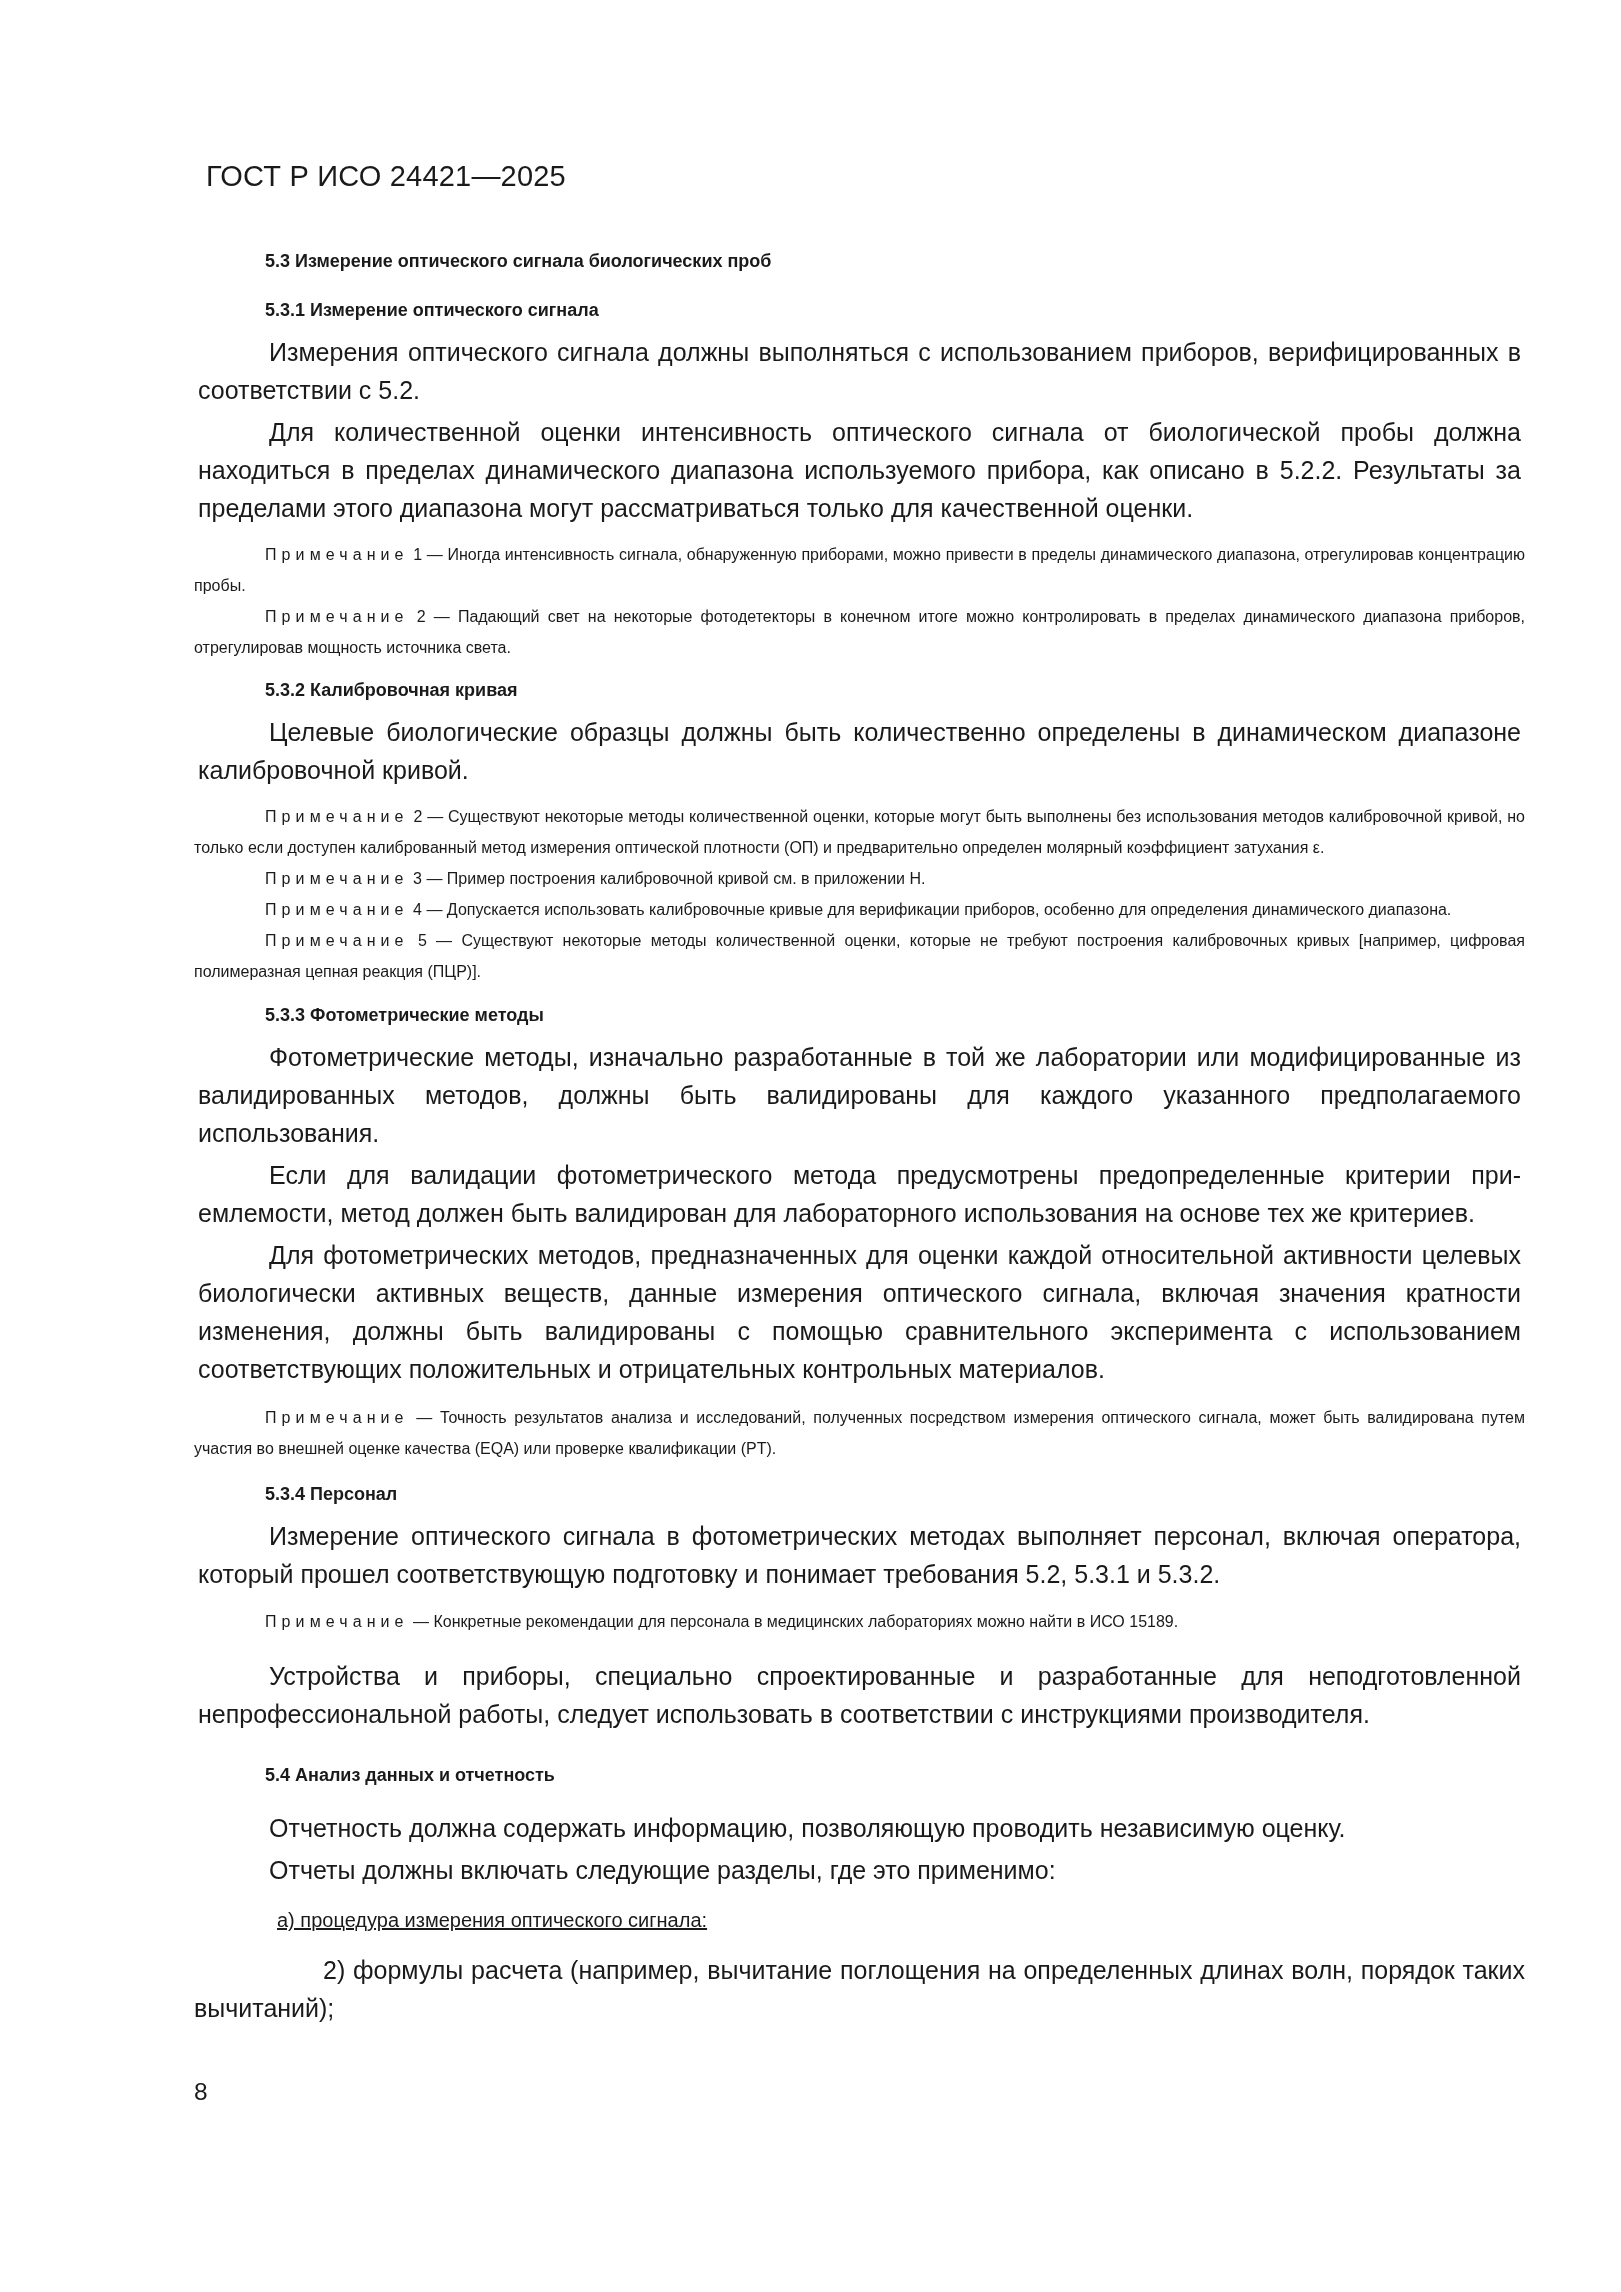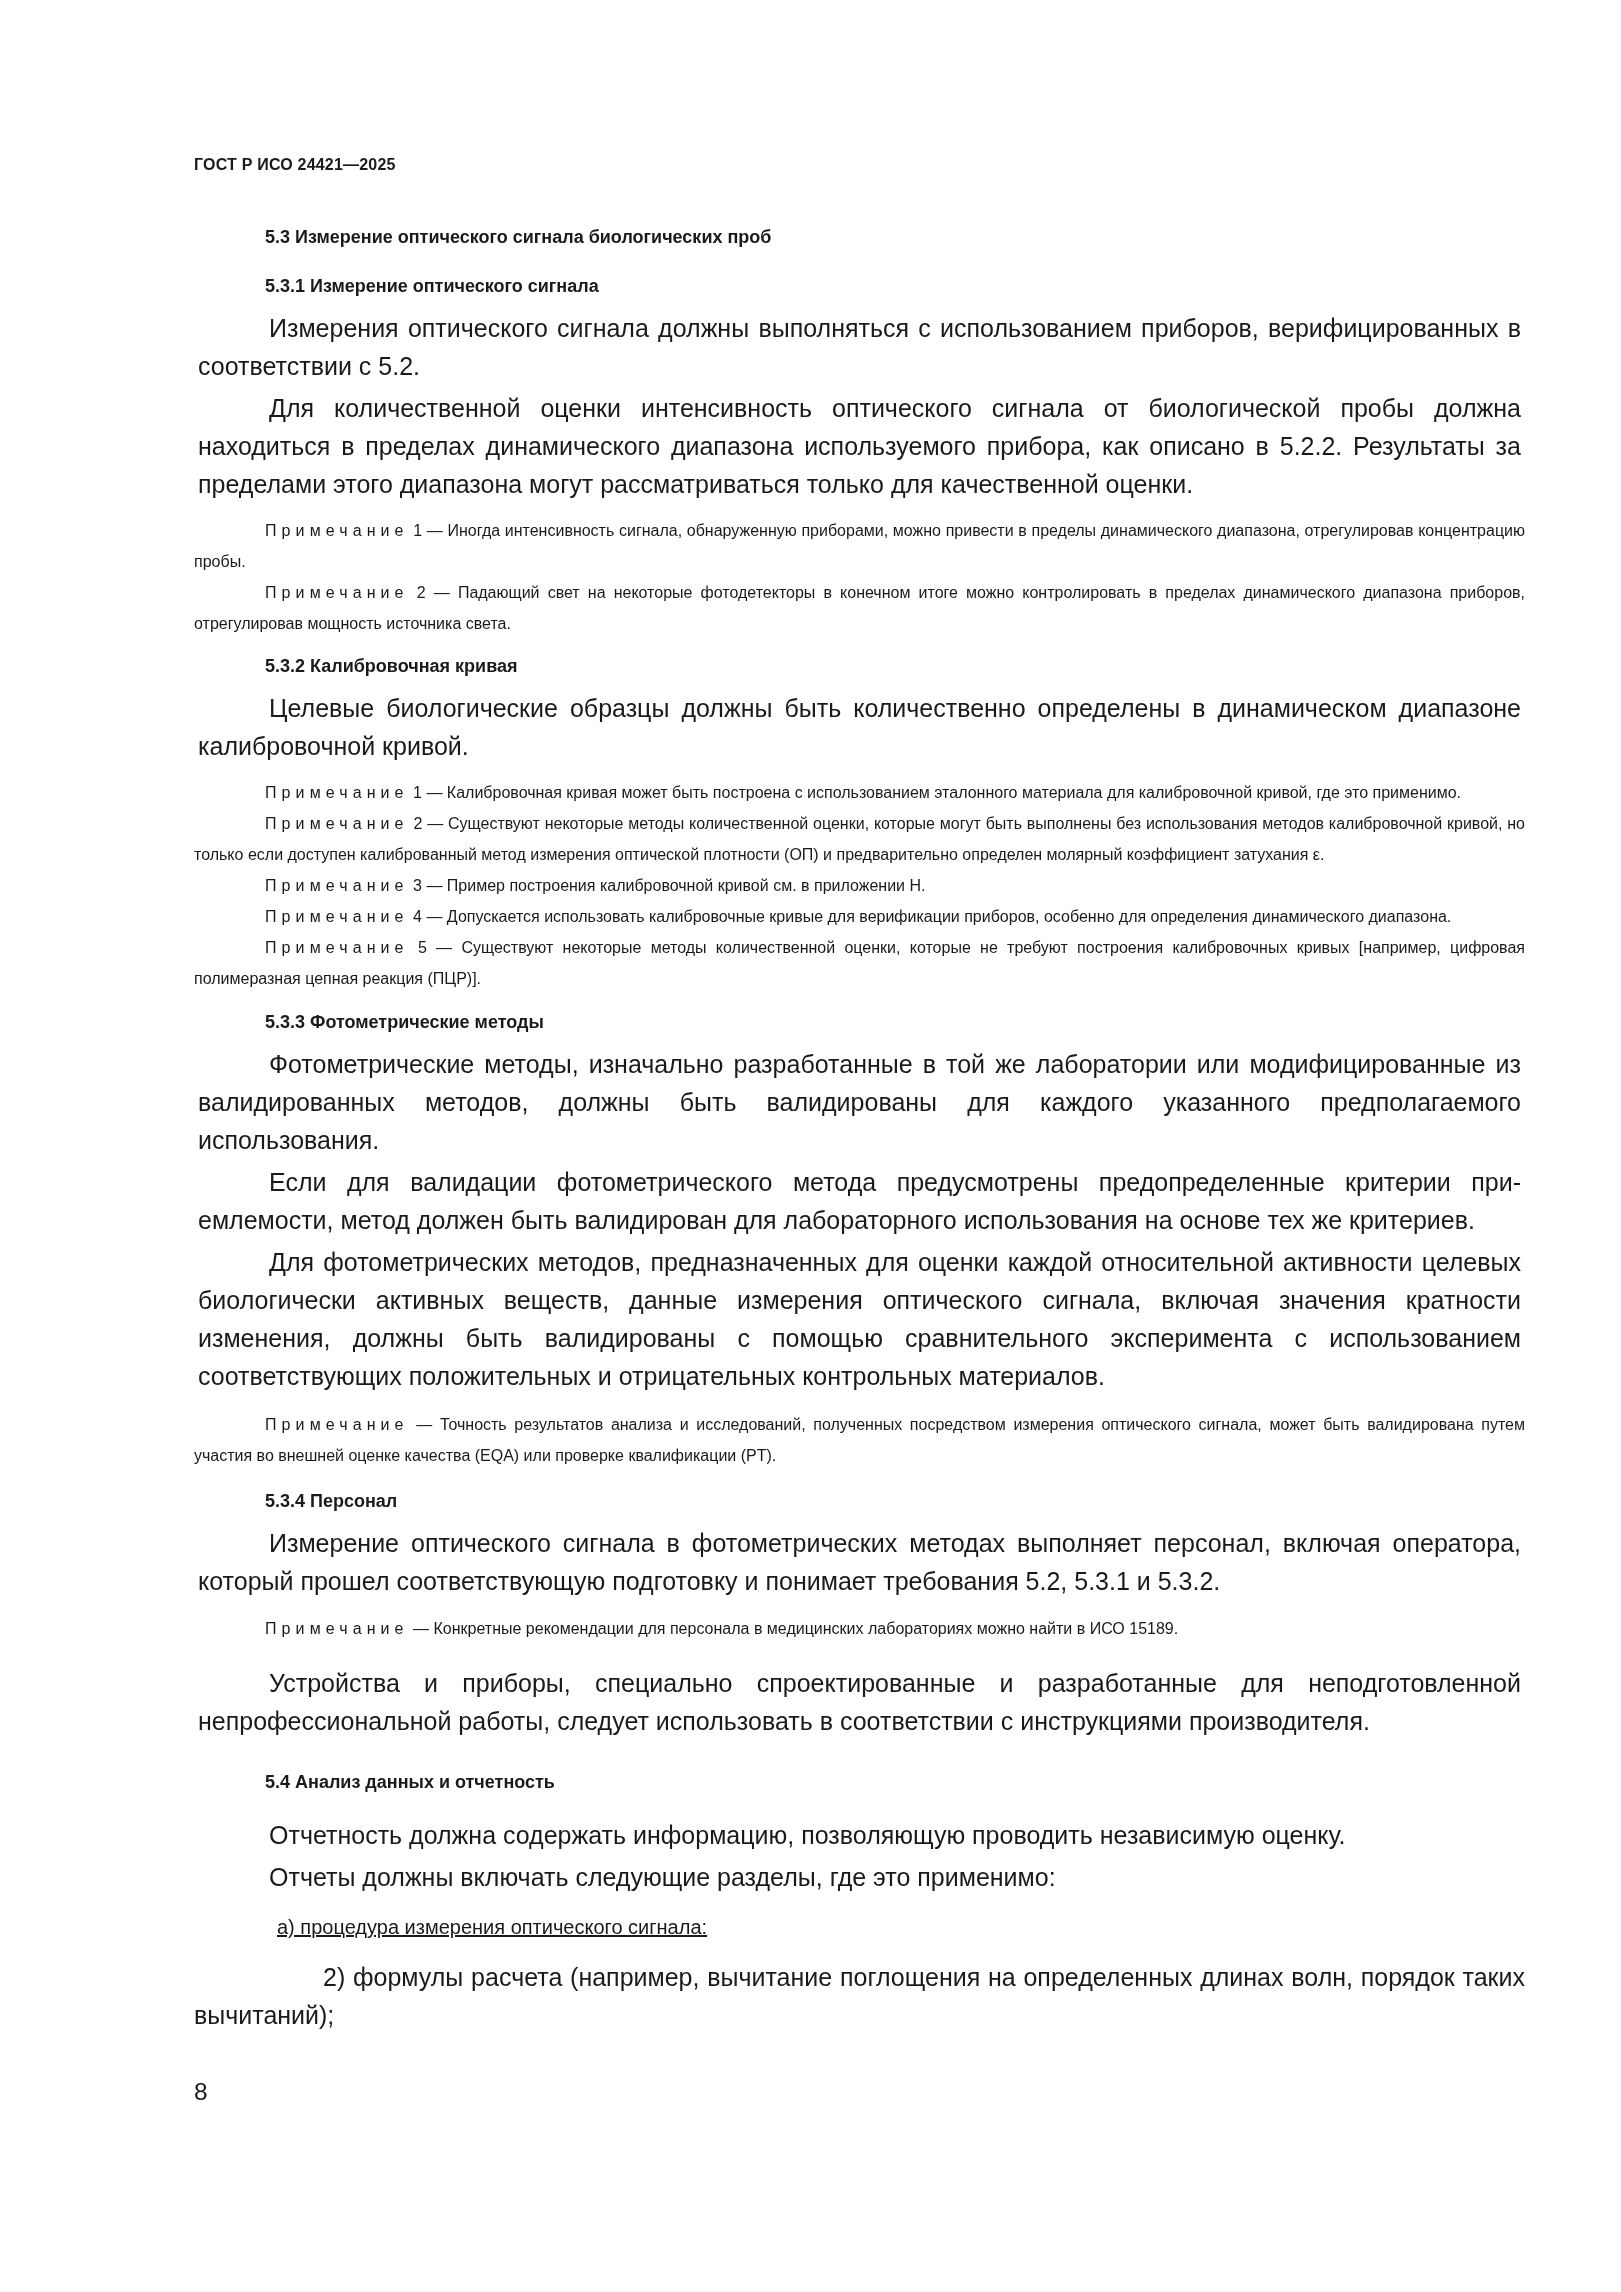--- a/index.html
+++ b/index.html
@@ -1,19 +1,19 @@
 <!DOCTYPE html>
 <html><head>
   <meta charset="utf-8">
   <style>
     html, body { margin: 0; padding: 0; background: #ffffff; }
     body { width: 1621px; height: 2293px; position: relative; overflow: hidden;
            font-family: "Liberation Sans", sans-serif; color: #1a1a1a; }
     .page { position: absolute; left: 194px; top: 147px; width: 1331px; }
-    .doc-header { font-weight: bold; font-size: 16px; line-height: 35px; margin: 0; letter-spacing: 0.2px; }
+    .doc-header { font-weight: normal; font-size: 29px; line-height: 35px; margin: 12px; letter-spacing: 0.2px; }
     .h { font-weight: bold; font-size: 18px; line-height: 37px; margin: 0; padding-left: 71px; }
     .p { font-size: 25px; line-height: 38px; margin: 4px; text-align: justify; text-indent: 71px; hyphens: manual; }
     .note { font-size: 16px; line-height: 31px; margin: 0; text-align: justify; text-indent: 71px; }
     .note .lbl { letter-spacing: 5.1px; }
     .list-a { font-size: 20px; line-height: 38px; margin: 12px; text-indent: 71px; text-decoration: underline; }
     .list-n { font-size: 25px; line-height: 38px; margin: 0; text-indent: 129px; text-align: justify; }
     .pagenum { position: absolute; left: 194px; top: 2077px; font-size: 24.5px; line-height: 29px; }
   </style>
 </head>
 <body>
@@ -28,21 +28,20 @@
   <p class="p">Измерения оптического сигнала должны выполняться с использованием приборов, верифициро­ванных в соответствии с 5.2.</p>
   <p class="p">Для количественной оценки интенсивность оптического сигнала от биологической пробы должна находиться в пределах динамического диапазона используемого прибора, как описано в 5.2.2. Резуль­таты за пределами этого диапазона могут рассматриваться только для качественной оценки.</p>
   <div style="height:7.8px"></div>
   <p class="note"><span class="lbl">Примечание</span> <span>1 —</span> <span>Иногда интенсивность сигнала, обнаруженную приборами, можно привести в пределы динамического диапазона, отрегулировав концентрацию пробы.</span></p>
   <p class="note"><span class="lbl">Примечание</span> <span>2 —</span> <span>Падающий свет на некоторые фотодетекторы в конечном итоге можно контролировать в пределах динамического диапазона приборов, отрегулировав мощность источника света.</span></p>
 
   <div style="height:9.8px"></div>
   <p class="h">5.3.2 Калибровочная кривая</p>
   <p class="p">Целевые биологические образцы должны быть количественно определены в динамическом диа­пазоне калибровочной кривой.</p>
   <div style="height:7.8px"></div>
-  <p class="note"><span class="lbl">Примечание</span> <span>1 —</span> <span>Калибровочная кривая может быть построена с использованием эталонного материа­ла для калибровочной кривой, где это применимо.</span></p>
   <p class="note"><span class="lbl">Примечание</span> <span>2 —</span> <span>Существуют некоторые методы количественной оценки, которые могут быть выполне­ны без использования методов калибровочной кривой, но только если доступен калиброванный метод измерения оптической плотности (ОП) и предварительно определен молярный коэффициент затухания ε.</span></p>
   <p class="note"><span class="lbl">Примечание</span> <span>3 —</span> <span>Пример построения калибровочной кривой см. в приложении Н.</span></p>
   <p class="note"><span class="lbl">Примечание</span> <span>4 —</span> <span>Допускается использовать калибровочные кривые для верификации приборов, осо­бенно для определения динамического диапазона.</span></p>
   <p class="note"><span class="lbl">Примечание</span> <span>5 —</span> <span>Существуют некоторые методы количественной оценки, которые не требуют построе­ния калибровочных кривых [например, цифровая полимеразная цепная реакция (ПЦР)].</span></p>
 
   <div style="height:9.8px"></div>
   <p class="h">5.3.3 Фотометрические методы</p>
   <p class="p">Фотометрические методы, изначально разработанные в той же лаборатории или модифицирован­ные из валидированных методов, должны быть валидированы для каждого указанного предполагаемо­го использования.</p>
   <p class="p">Если для валидации фотометрического метода предусмотрены предопределенные критерии при­емлемости, метод должен быть валидирован для лабораторного использования на основе тех же кри­териев.</p>
   <p class="p">Для фотометрических методов, предназначенных для оценки каждой относительной активности целевых биологически активных веществ, данные измерения оптического сигнала, включая значения кратности изменения, должны быть валидированы с помощью сравнительного эксперимента с исполь­зованием соответствующих положительных и отрицательных контрольных материалов.</p>

